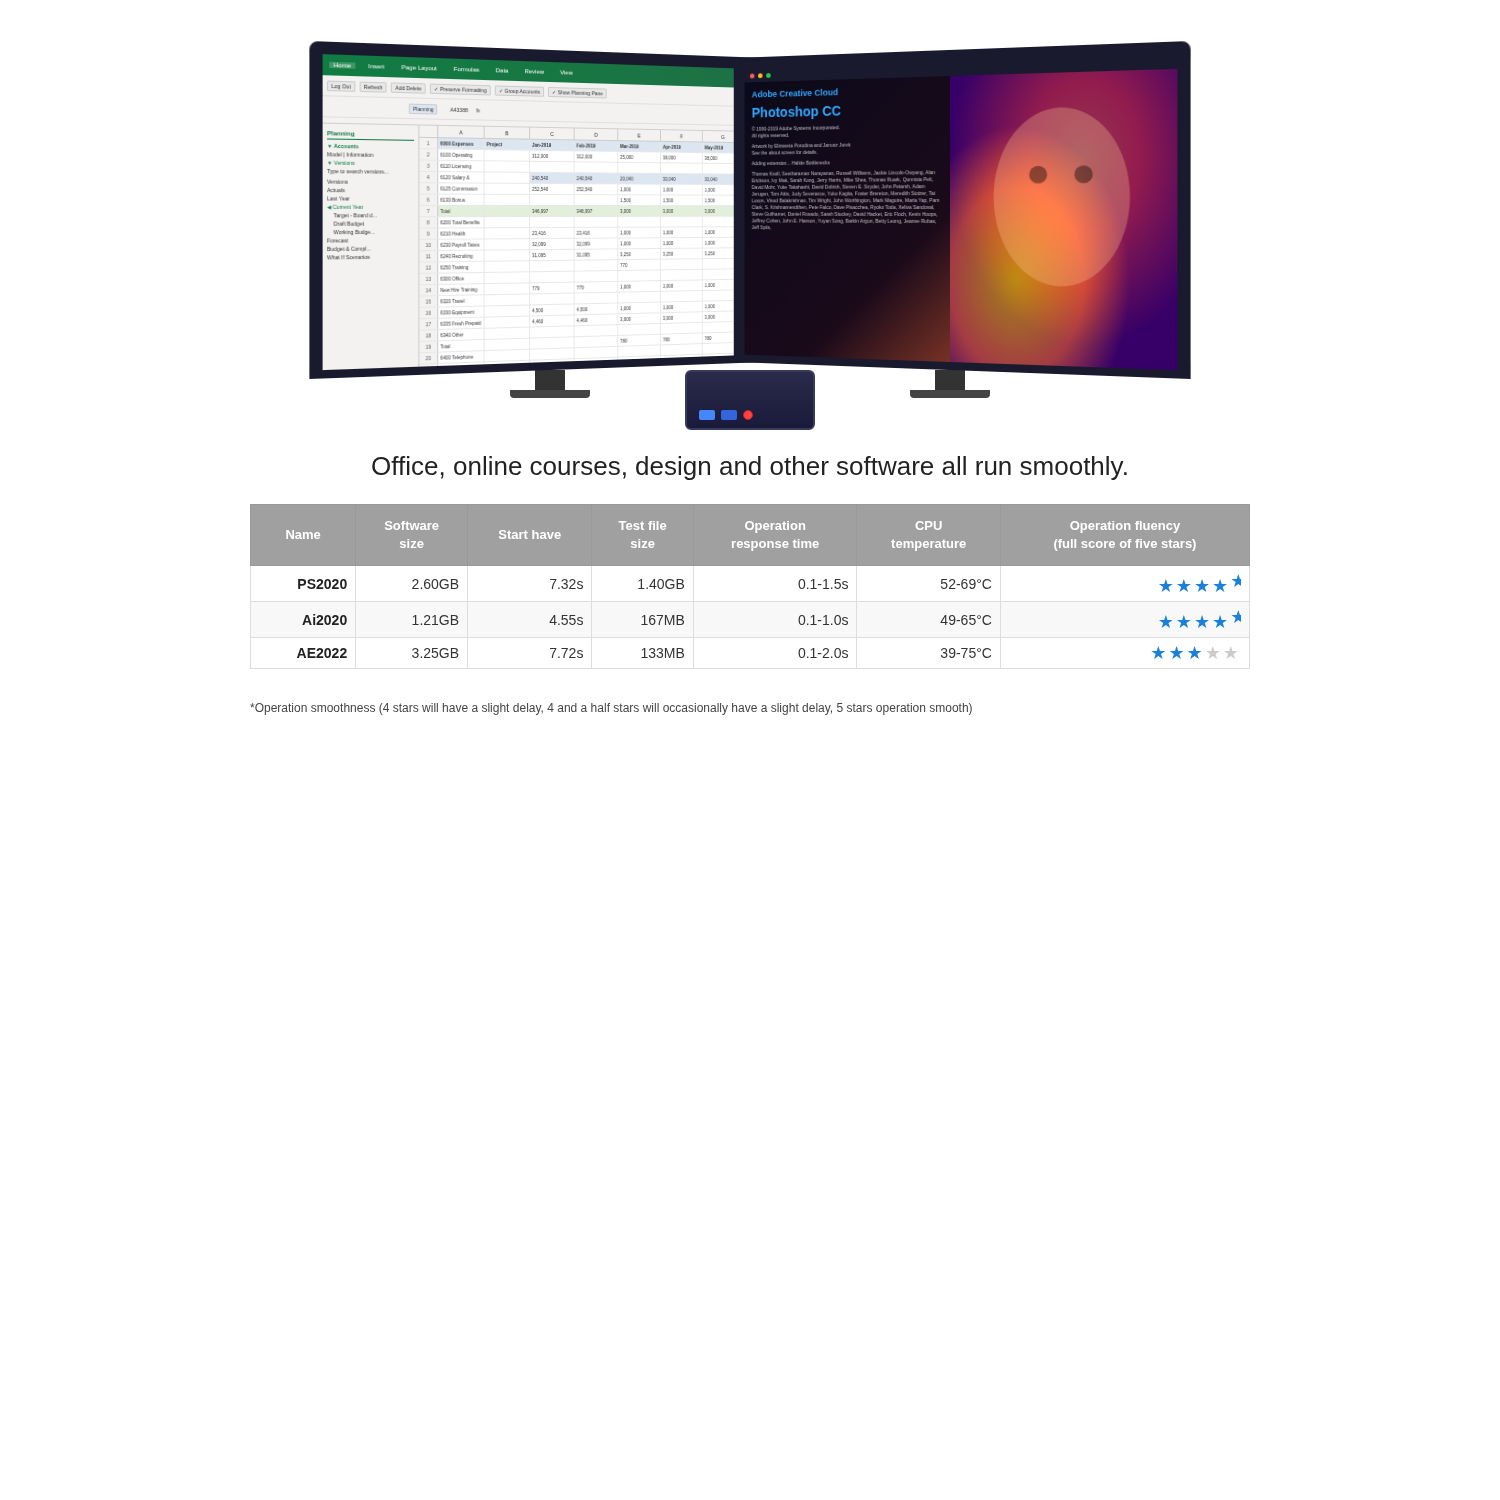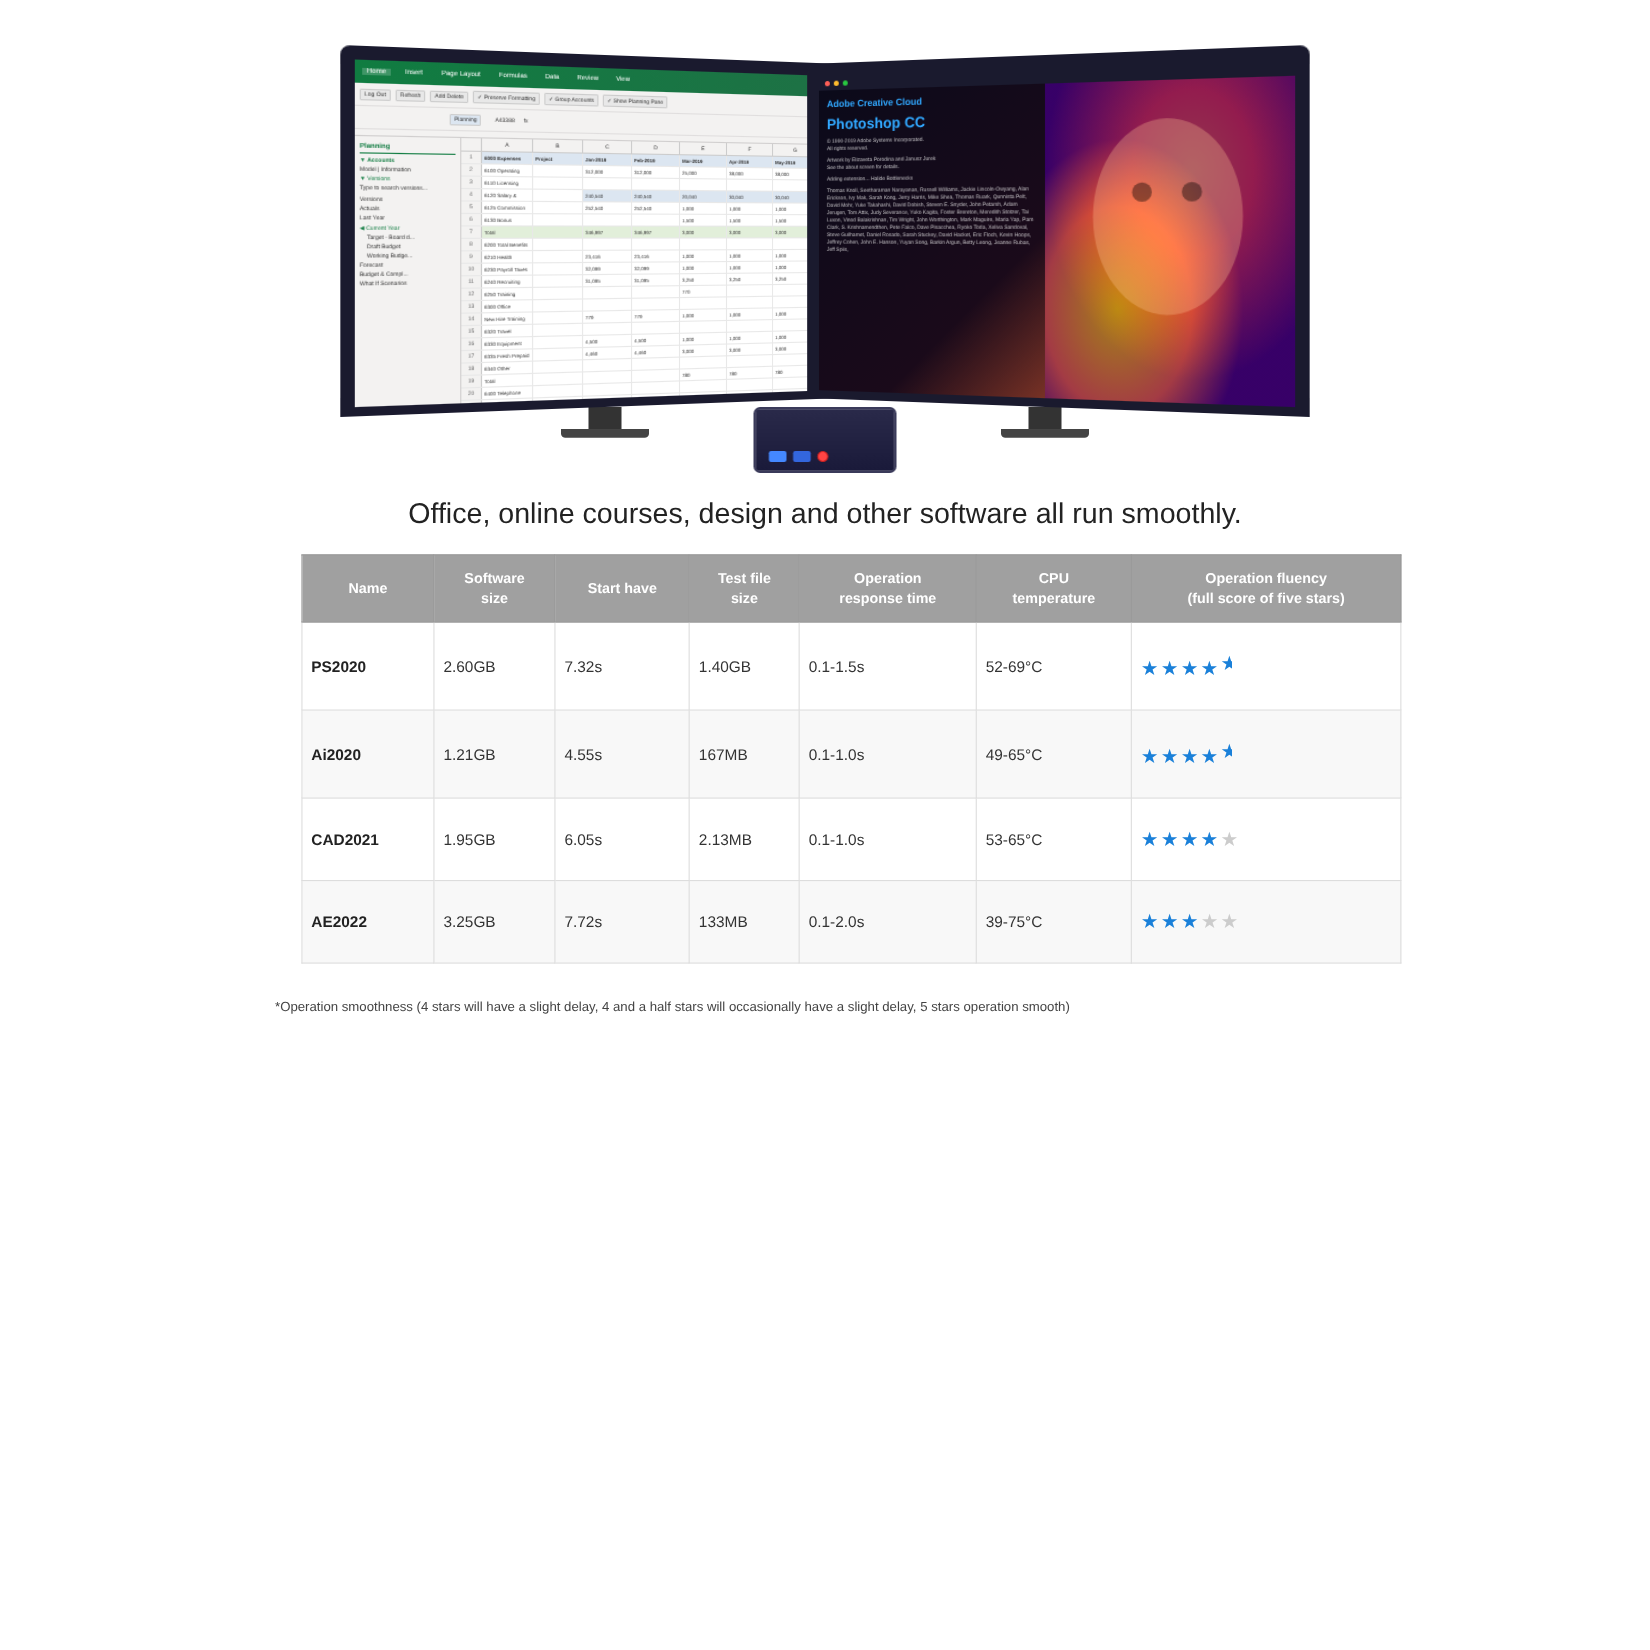--- a/index.html
+++ b/index.html
@@ -200,21 +200,20 @@
       margin-top: 6px;
     }
 
     .table-section {
       padding: 10px 30px 20px;
     }
 
     table {
       width: 100%;
       border-collapse: collapse;
-      margin-left: 24px;
     }
 
     thead tr th {
       background: #a0a0a0;
       color: #ffffff;
       font-size: 13px;
       font-weight: bold;
       padding: 12px 8px;
       text-align: center;
       border: 1px solid #999;
@@ -223,22 +222,22 @@
 
     tbody tr {
       background: #ffffff;
     }
 
     tbody tr:nth-child(even) {
       background: #f8f8f8;
     }
 
     tbody tr td {
-      padding: 26px 8px;
-      text-align: left;
+      padding: 4px 8px;
+      text-align: right;
       font-size: 14px;
       color: #333;
       border: 1px solid #ddd;
     }
 
     tbody tr td:first-child {
       font-weight: bold;
       color: #222;
     }
 
@@ -777,29 +776,20 @@
         <tr>
     <td>Ai2020</td>
     <td>1.21GB</td>
     <td>4.55s</td>
     <td>167MB</td>
     <td>0.1-1.0s</td>
     <td>49-65°C</td>
     <td><span class="stars">★★★★<span style="position:relative;display:inline-block;width:0.6em;overflow:hidden;">★</span></span></td>
   </tr>
         <tr>
-    <td>CAD2021</td>
-    <td>1.95GB</td>
-    <td>6.05s</td>
-    <td>2.13MB</td>
-    <td>0.1-1.0s</td>
-    <td>53-65°C</td>
-    <td><span class="stars">★★★★<span style="color:#ccc;">★</span></span></td>
-  </tr>
-        <tr>
     <td>AE2022</td>
     <td>3.25GB</td>
     <td>7.72s</td>
     <td>133MB</td>
     <td>0.1-2.0s</td>
     <td>39-75°C</td>
     <td><span class="stars">★★★<span style="color:#ccc;">★</span><span style="color:#ccc;">★</span></span></td>
   </tr>
       </tbody>
   </table>

